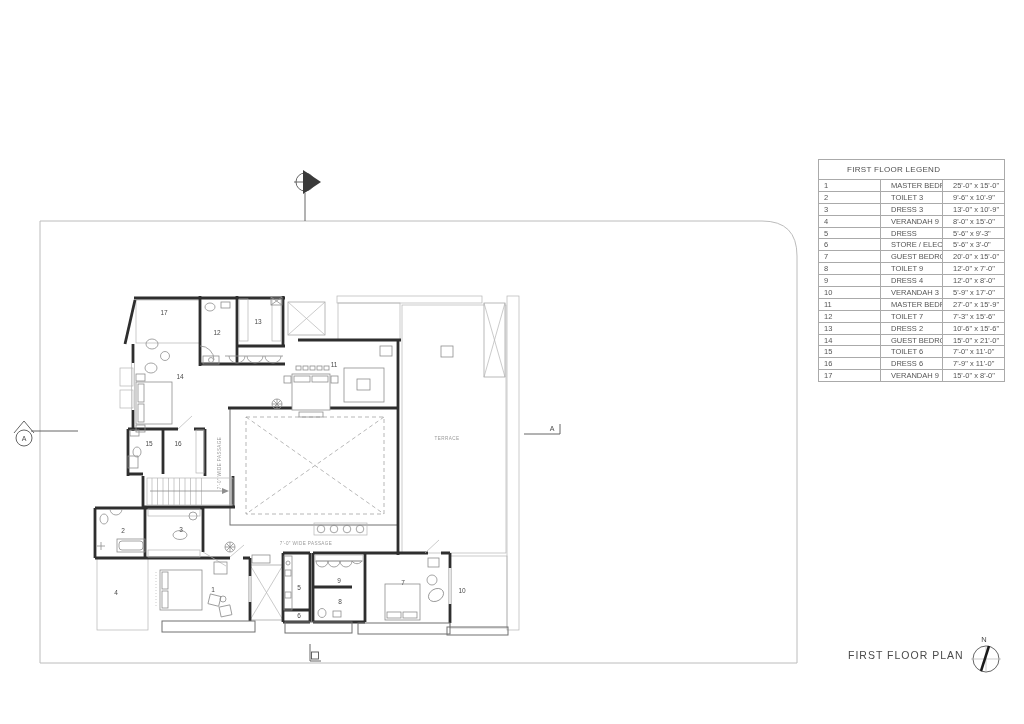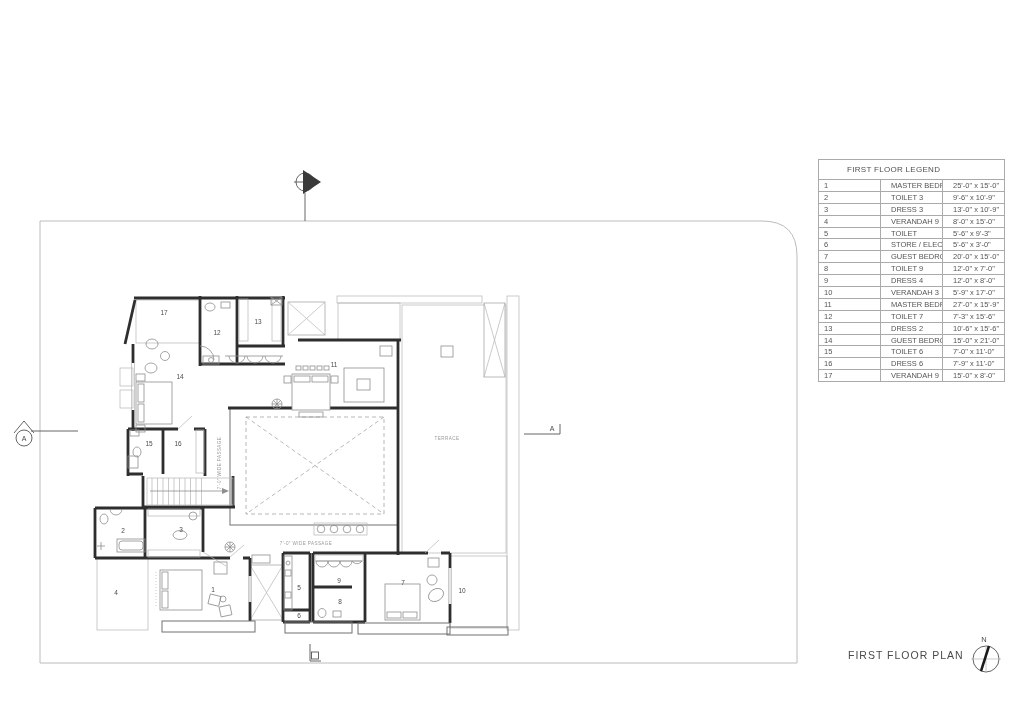--- a/index.html
+++ b/index.html
@@ -311,21 +311,21 @@
             <td class="col-name">DRESS 3</td>
             <td class="col-size">13'-0" x 10'-9"</td>
           </tr>
           <tr>
             <td class="col-no">4</td>
             <td class="col-name">VERANDAH 9</td>
             <td class="col-size">8'-0" x 15'-0"</td>
           </tr>
           <tr>
             <td class="col-no">5</td>
-            <td class="col-name">TOILET</td>
+            <td class="col-name">DRESS</td>
             <td class="col-size">5'-6" x 9'-3"</td>
           </tr>
           <tr>
             <td class="col-no">6</td>
             <td class="col-name">STORE / ELEC ROOM</td>
             <td class="col-size">5'-6" x 3'-0"</td>
           </tr>
           <tr>
             <td class="col-no">7</td>
             <td class="col-name">GUEST BEDROOM 1</td>

